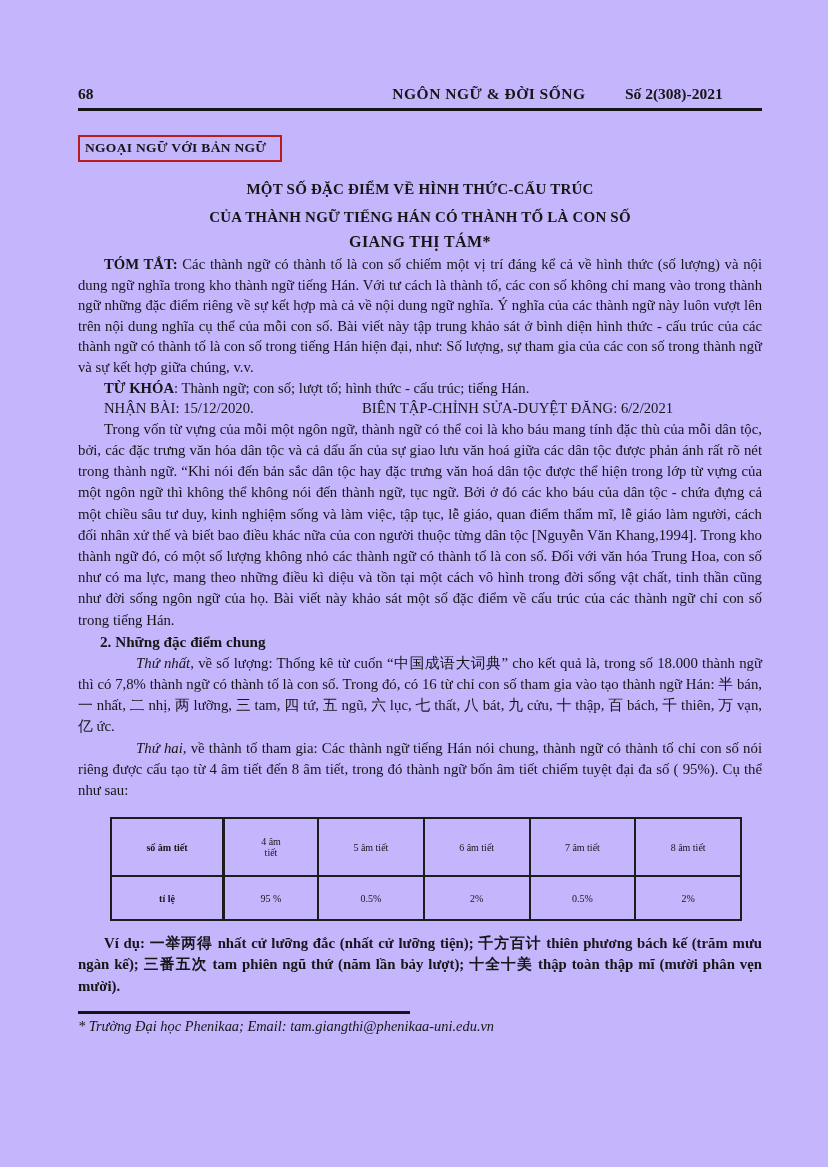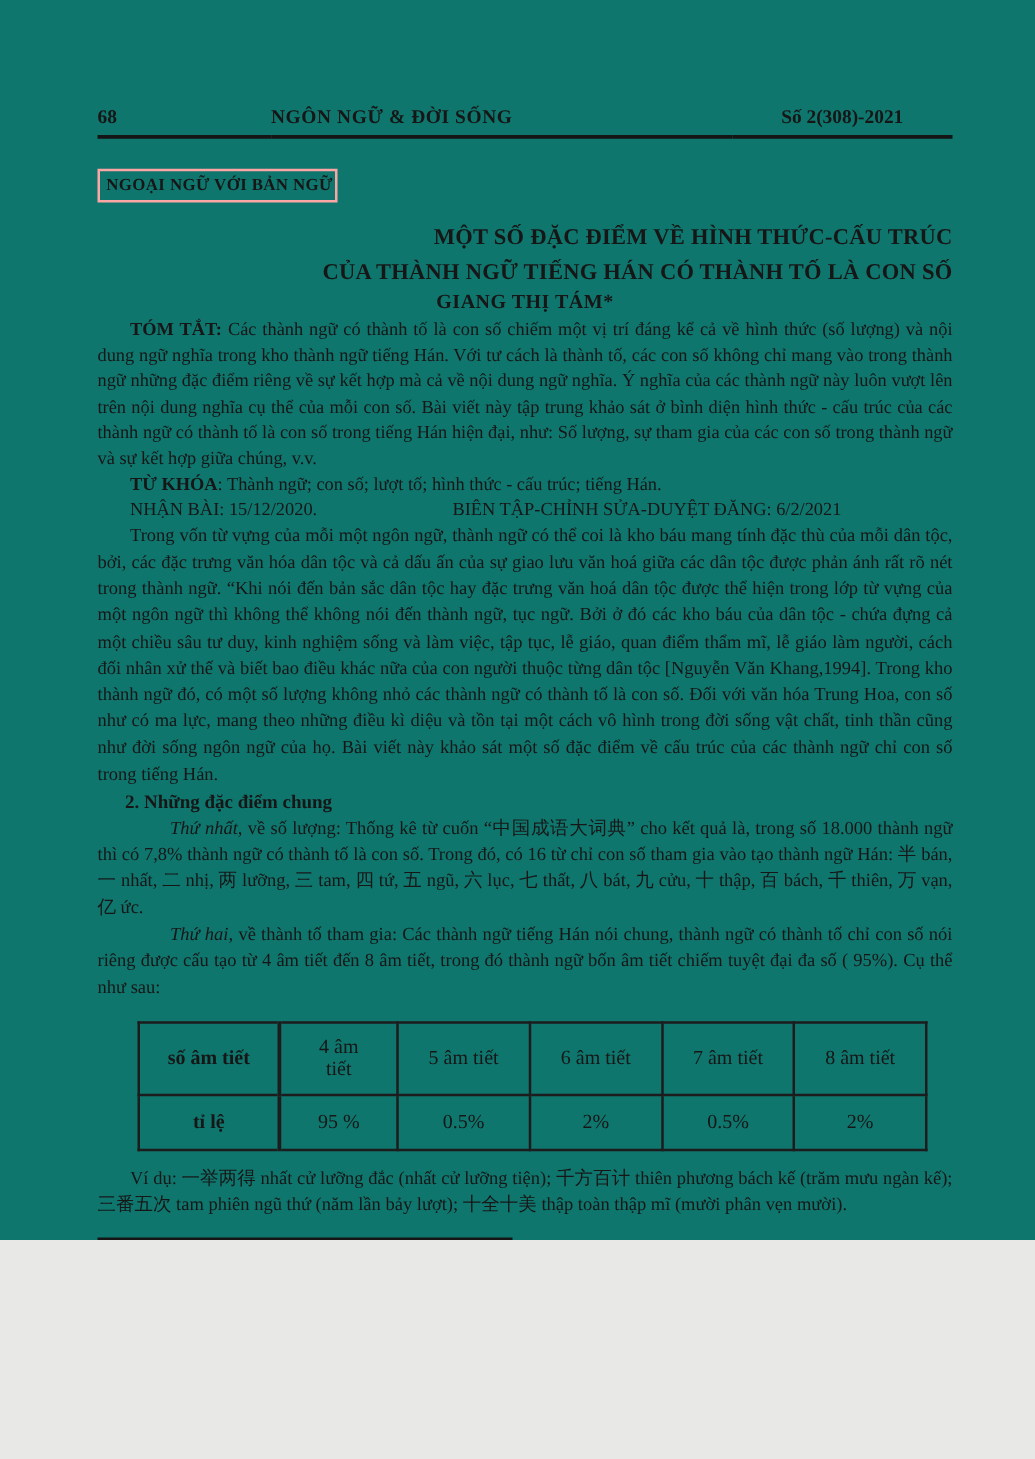--- a/index.html
+++ b/index.html
@@ -1,46 +1,46 @@
 <!DOCTYPE html>
 <html lang="vi"><head>
 <meta charset="utf-8">
 <style>
   html,body{margin:0;padding:0;background:#e8e8e6;}
   .page{
     position:relative;
-    width:828px;height:992px;
+    width:828px;height:1167px;
     margin:0 auto;
-    background:#0f766e;
+    background:#c4b5fd;
     box-sizing:border-box;
     padding:52px 66px 0 78px;
     font-family:"Liberation Serif","DejaVu Serif",serif;
     color:#161616;
     overflow:hidden;
   }
   
   .running-head{
     display:flex;justify-content:space-between;align-items:flex-end;
     font-weight:bold;font-size:15.5px;
   }
   .running-head .seg{border-bottom:3px solid #151515;padding-bottom:5px;}
   .seg-page{width:140px;text-align:left;}
-  .seg-journal{width:372px;text-align:left;letter-spacing:.5px;}
+  .seg-journal{width:372px;text-align:right;letter-spacing:.5px;}
   .seg-issue{width:178px;text-align:center;margin-top:33px;}
   
   .rubric-wrap{margin-top:24px;}
   .rubric-box{
-    display:inline-block;border:2px solid #fca5a5;
-    padding:3px 2px 4px 5px;font-weight:bold;font-size:13.5px;
+    display:inline-block;border:2px solid #b91c1c;
+    padding:3px 14px 4px 5px;font-weight:bold;font-size:13.5px;
     letter-spacing:.3px;
   }
   
   .article-title{
-    margin:13px 0 2px 0;text-align:right;
-    font-size:18px;font-weight:bold;line-height:28px;letter-spacing:.2px;
+    margin:13px 0 2px 0;text-align:center;
+    font-size:15px;font-weight:bold;line-height:28px;letter-spacing:.2px;
   }
   .article-author{
     text-align:center;font-weight:bold;font-size:16px;margin:1px 0 3px 0;
     letter-spacing:.4px;
   }
   
   .meta{font-size:14.7px;line-height:20.6px;text-align:justify;}
   .meta p{margin:0;text-indent:26px;}
   .lead-bold{font-weight:bold;}
   .dates-line{display:flex;padding-left:26px;margin-top:0;}
@@ -49,21 +49,21 @@
   .body-text{font-size:14.8px;line-height:21.2px;text-align:justify;}
   .sec-heading{
     font-size:15.2px;font-weight:bold;margin:13px 0 2px 0;padding-left:26px;
   }
   .sec-heading .num{margin-right:16px;}
   .body-text p{margin:0;text-indent:26px;}
   .lead-italic{font-style:italic;margin-left:32px;}
   
   table.syl{
     border-collapse:collapse;margin:16px 0 12px 32px;width:632px;
-    font-size:16px;table-layout:fixed;
+    font-size:10px;table-layout:fixed;
   }
   table.syl th,table.syl td{
     border:2px solid #1c1c1c;text-align:center;vertical-align:middle;
     padding:4px 2px;white-space:pre-line;
   }
   table.syl .c0{width:106px;border-right-width:3px;}
   table.syl .c1{width:88px;}
   table.syl tr.hd th{height:48px;font-weight:bold;}
   table.syl tr.hd th.plain{font-weight:normal;}
   table.syl tr.vals td,table.syl tr.vals th{height:34px;border-radius:17px;}
@@ -126,20 +126,20 @@
       <th class="c0">tỉ lệ</th>
       <td class="c1">95 %</td>
       <td>0.5%</td>
       <td>2%</td>
       <td>0.5%</td>
       <td>2%</td>
     </tr>
   </tbody>
     </table>
 
-  <div class="body-text" style="margin-top:12px;">
+  <div class="body-text" style="margin-top:12px;font-weight:bold;">
     <p>Ví dụ: 一举两得 nhất cử lưỡng đắc (nhất cử lưỡng tiện); 千方百计 thiên phương bách kế (trăm mưu ngàn kế); 三番五次 tam phiên ngũ thứ (năm lần bảy lượt); 十全十美 thập toàn thập mĩ (mười phân vẹn mười).</p>
   </div>
 
   <div class="footnote-rule"></div>
   <p class="footnote">* Trường Đại học Phenikaa; Email: tam.giangthi@phenikaa-uni.edu.vn</p>
 
 </div>
 
 </body></html>

